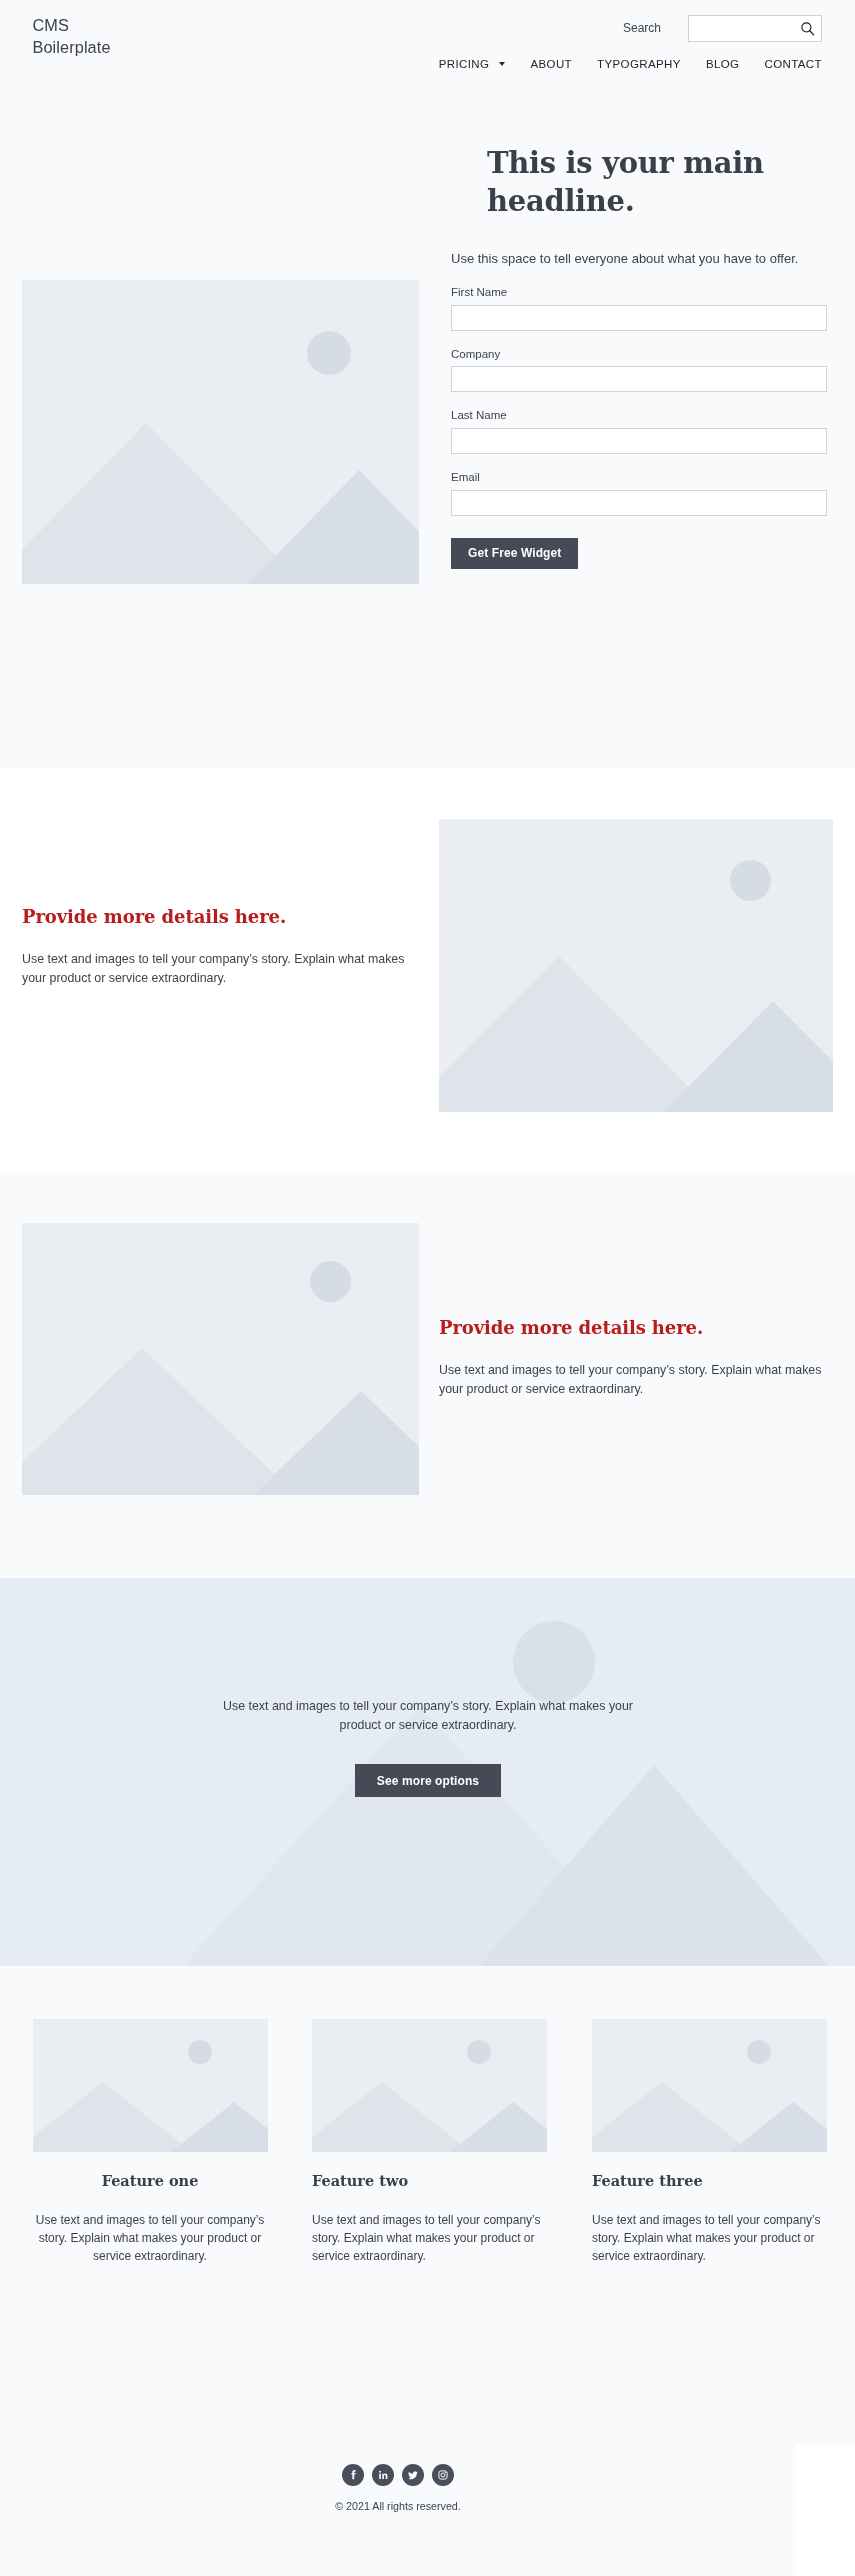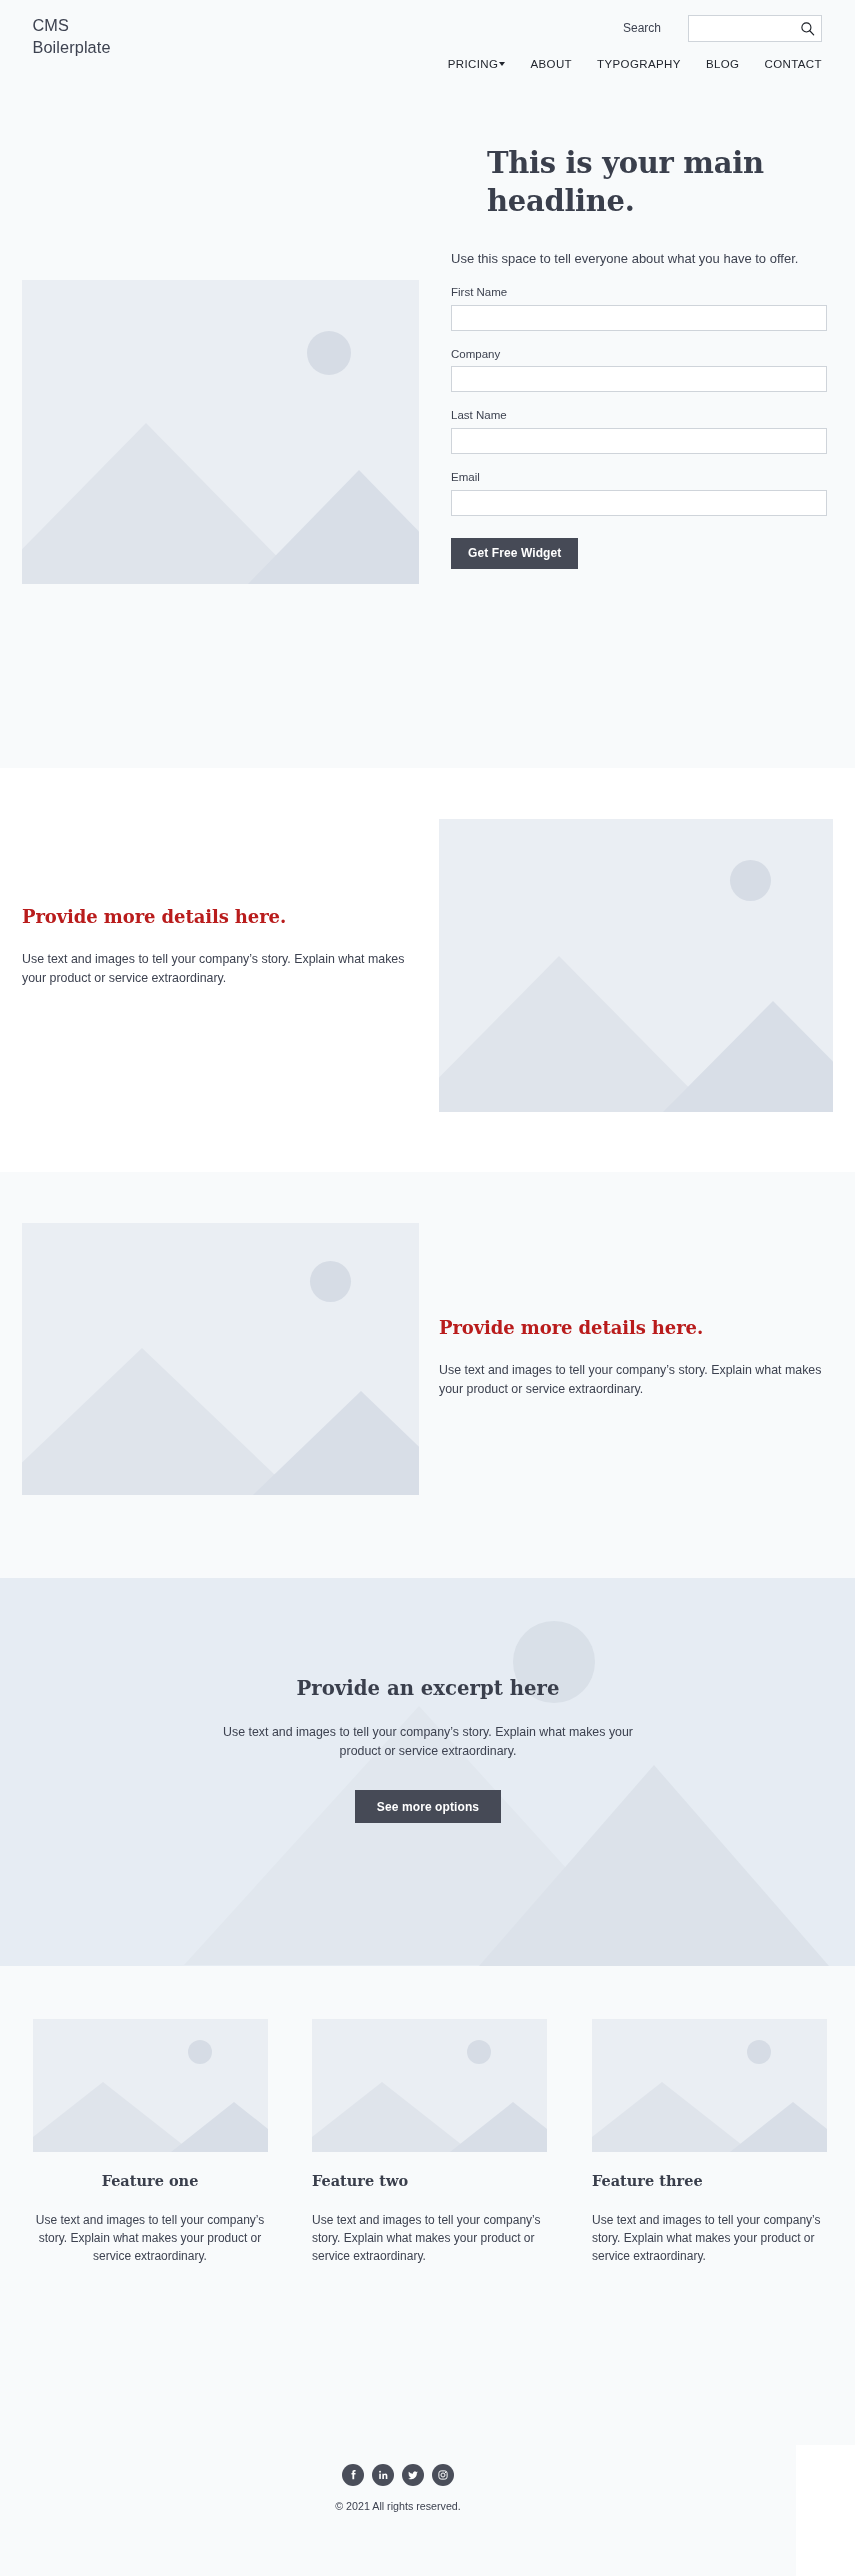--- a/index.html
+++ b/index.html
@@ -77,21 +77,21 @@
   }
   .nav {
     position: absolute; right: 34px; top: 58px;
     display: flex; align-items: center; gap: 25px;
   }
   .nav-item {
     font-size: 11.5px;
     letter-spacing: 0.4px;
     color: #22262e;
     cursor: pointer;
-    display: flex; align-items: center; gap: 1px;
+    display: flex; align-items: center; gap: 10px;
     white-space: nowrap;
   }
   .caret {
     width: 0; height: 0;
     border-left: 3.4px solid transparent;
     border-right: 3.4px solid transparent;
     border-top: 4.3px solid #22262e;
     display: inline-block;
   }
 
@@ -409,21 +409,20 @@
       <h2 class="d-title">Provide more details here.</h2>
       <p class="d-body">Use text and images to tell your company’s story. Explain what makes your product or service extraordinary.</p>
     </div>
   </section>
 
   <section class="excerpt">
     <span class="peak-front" style="left:184px;top:128px;"></span>
     <span class="peak-back" style="left:479px;top:187px;"></span>
     <span class="sun" style="left:513px;top:43px;"></span>
     <div class="inner">
-      <h2 class="excerpt-title">Provide an excerpt here</h2>
       <p class="excerpt-body">Use text and images to tell your company’s story. Explain what makes your product or service extraordinary.</p>
       <button class="btn btn-excerpt" type="button">See more options</button>
     </div>
   </section>
 
   <section class="features">
 
     <div class="feat feat-1">
       <div class="img-ph feat-img">
         <span class="sun" style="width:24px;height:24px;right:56px;top:20.5px;"></span>

